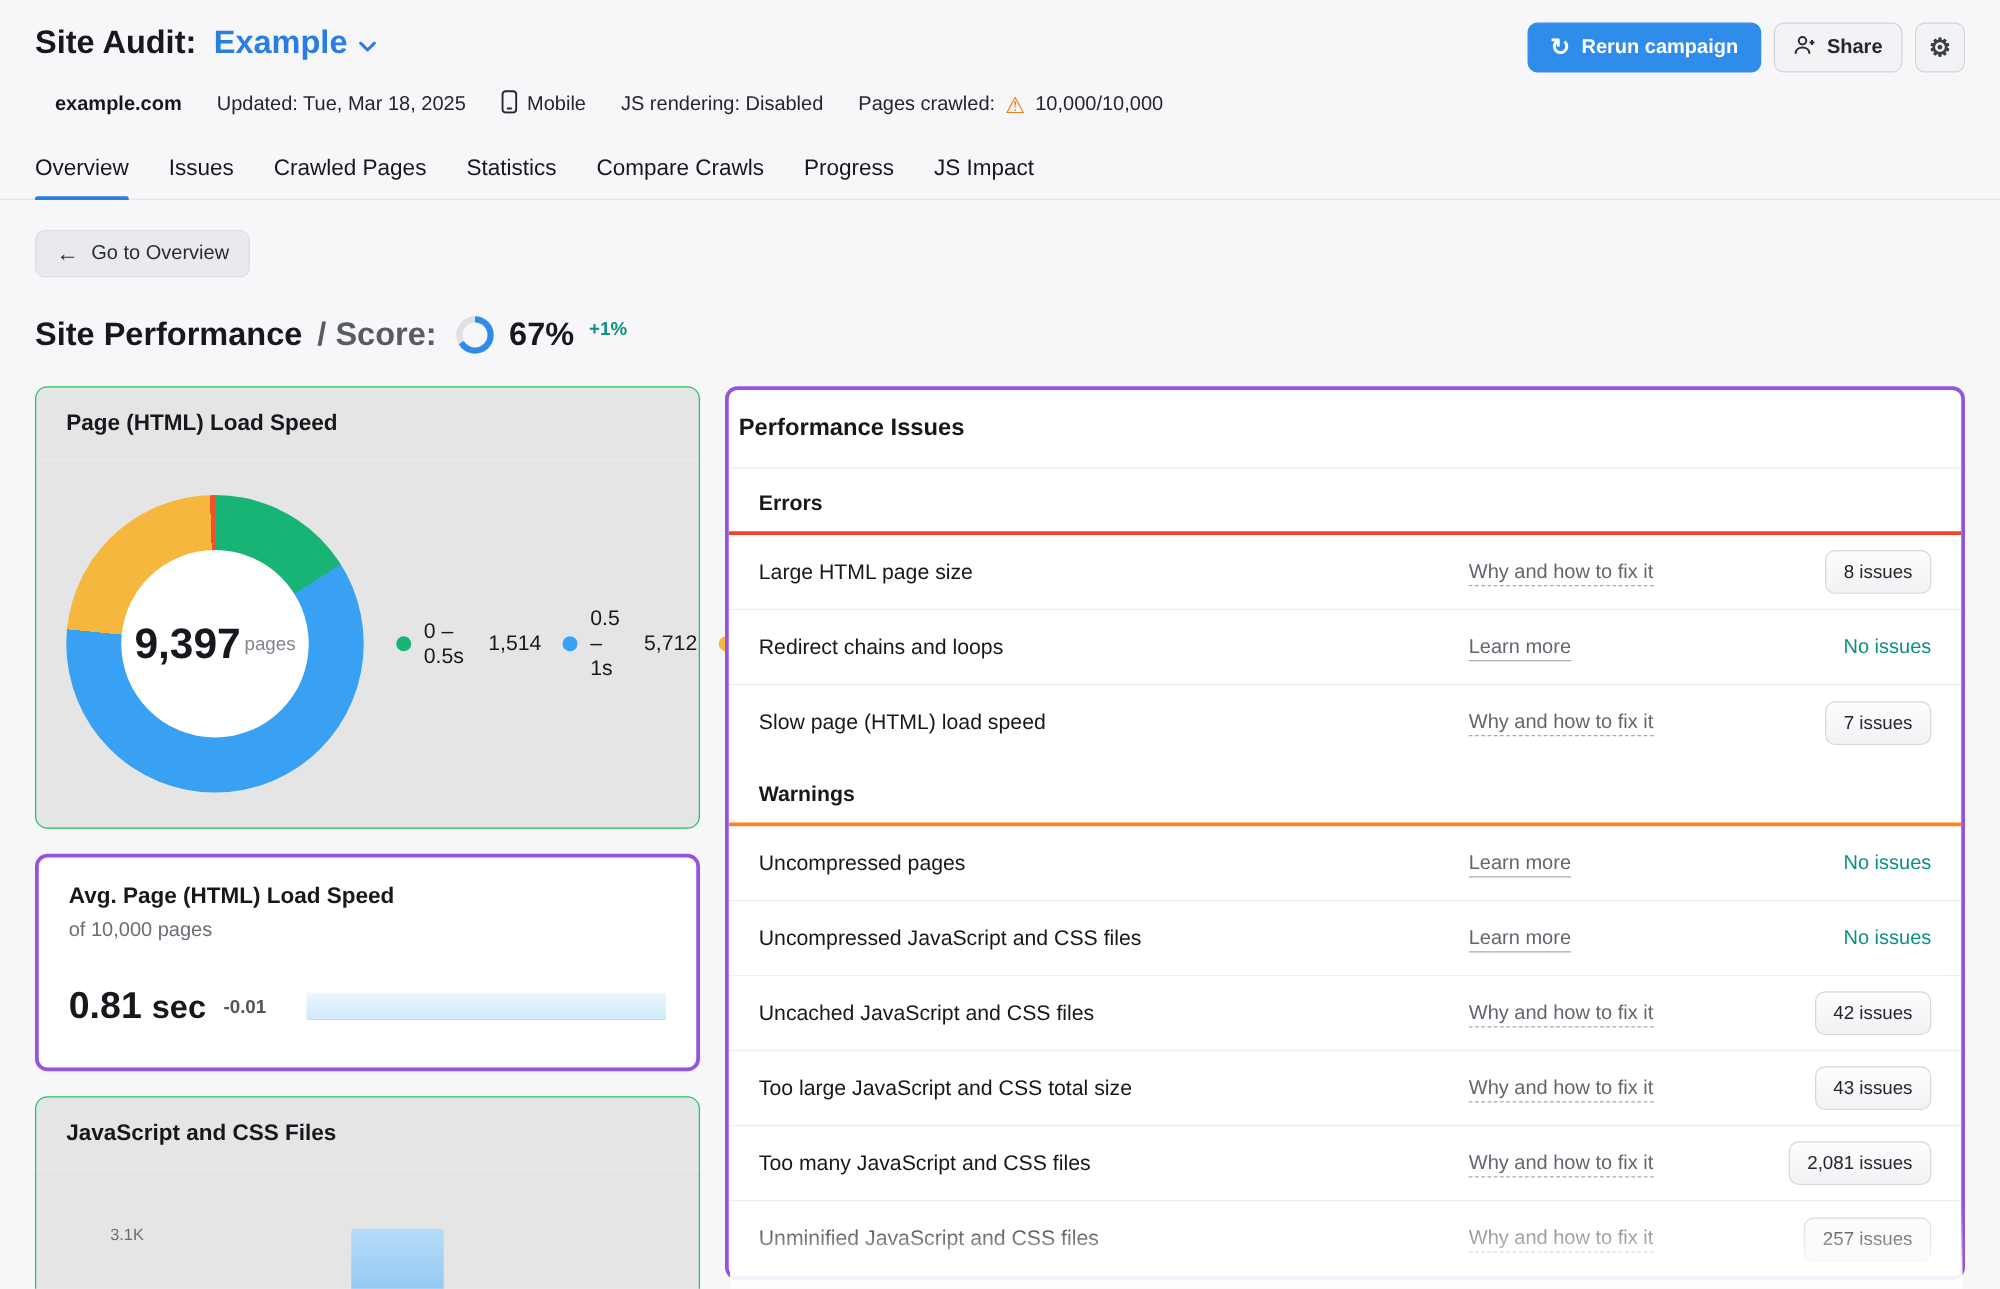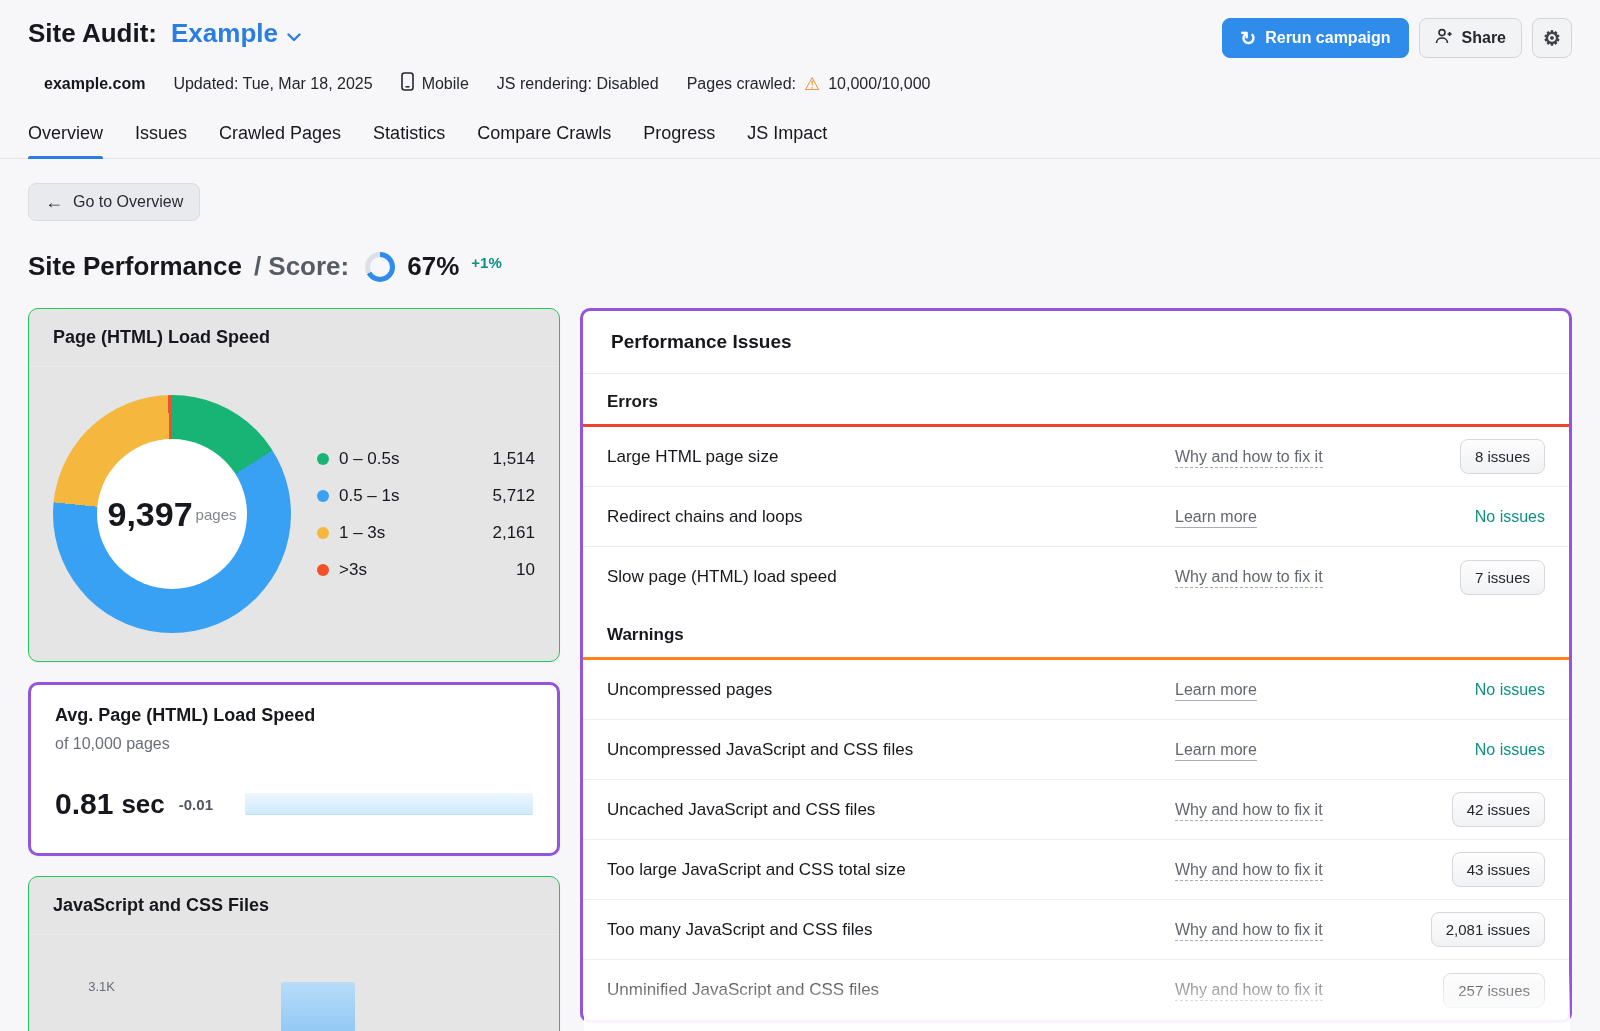--- a/index.html
+++ b/index.html
@@ -50,21 +50,21 @@
   .left-col { width: 532px; flex: none; display: flex; flex-direction: column; gap: 20px; }
   .card { background: #e5e5e5; border: 1px solid #22c55e; border-radius: 10px; box-shadow: 0 1px 2px rgba(16,17,20,0.04); }
   .card-header { padding: 18px 24px; font-size: 18px; font-weight: bold; border-bottom: 1px solid #ebebef; }
 
   
   .speed-body { display: flex; align-items: center; gap: 26px; padding: 28px 24px; }
   .donut { width: 238px; height: 238px; border-radius: 50%; position: relative; flex: none; background: #e5e5ea; }
   .donut-hole { position: absolute; inset: 44px; background: #fff; border-radius: 50%; display: flex; flex-direction: row; align-items: center; justify-content: center; gap: 3px; }
   .donut-total { font-size: 34px; font-weight: bold; }
   .donut-sub { font-size: 15px; color: #83868f; }
-  .legend { flex: 1; display: flex; flex-direction: column; gap: 17px; }
+  .legend { flex: 1; display: flex; flex-direction: row; gap: 17px; }
   .legend-row { display: flex; align-items: center; gap: 10px; font-size: 17px; }
   .dot { width: 12px; height: 12px; border-radius: 50%; flex: none; background: #ccc; }
   .legend-label { flex: 1; }
   .legend-value { text-align: right; min-width: 52px; }
 
   
   .avg-card { border: 3px solid #9455dd; border-radius: 10px; background: #fff; padding: 20px 24px 32px; box-shadow: 0 1px 2px rgba(16,17,20,0.04); }
   .avg-title { font-size: 18px; font-weight: bold; }
   .avg-sub { font-size: 16px; color: #6a6d76; margin-top: 9px; }
   .avg-value-row { display: flex; align-items: center; gap: 8px; margin-top: 34px; }
@@ -76,21 +76,21 @@
   
   .jscss-body { position: relative; height: 160px; overflow: hidden; }
   .grid1 { position: absolute; left: 24px; right: 24px; top: 44px; display: flex; align-items: center; gap: 10px; }
   .tick { font-size: 13px; color: #6a6d76; width: 62px; text-align: right; }
   .gridline { flex: 1; height: 1px; background: #e6e6ea; }
   .grid2 { position: absolute; left: 96px; right: 24px; top: 78px; height: 1px; background: #e6e6ea; }
   .mini-column { position: absolute; left: 252px; top: 47px; width: 74px; height: 120px; background: linear-gradient(to bottom, #b7dcf8 0%, #5faef2 100%); border-radius: 3px 3px 0 0; }
 
   
   .issues-panel { flex: 1; background: #fff; border: 3px solid #9455dd; border-radius: 10px; overflow: hidden; }
-  .panel-header { padding: 20px 28px; font-size: 19px; font-weight: bold; border-bottom: 1px solid #ebebef; }
+  .panel-header { padding: 20px 8px; font-size: 19px; font-weight: bold; border-bottom: 1px solid #ebebef; }
   .section-heading { padding: 18px 24px 12px; font-size: 17px; font-weight: bold; }
   .section-line { height: 3px; background: #ccc; }
   .issue-row { display: flex; align-items: center; padding: 12px 24px; height: 60px; border-bottom: 1px solid #ededf1; }
   .section .issue-row:last-child { border-bottom: none; }
   .issue-label { font-size: 17px; flex: 1; padding-right: 20px; }
   .link-col { width: 196px; flex: none; }
   .issue-link { font-size: 16px; color: #63666e; cursor: pointer; white-space: nowrap; padding-bottom: 2px; }
   .issue-link.dashed { border-bottom: 1px dashed #a8abb2; }
   .issue-link.solid { border-bottom: 1px solid #a8abb2; }
   .status-col { width: 148px; flex: none; display: flex; justify-content: flex-end; margin-left: 26px; }

